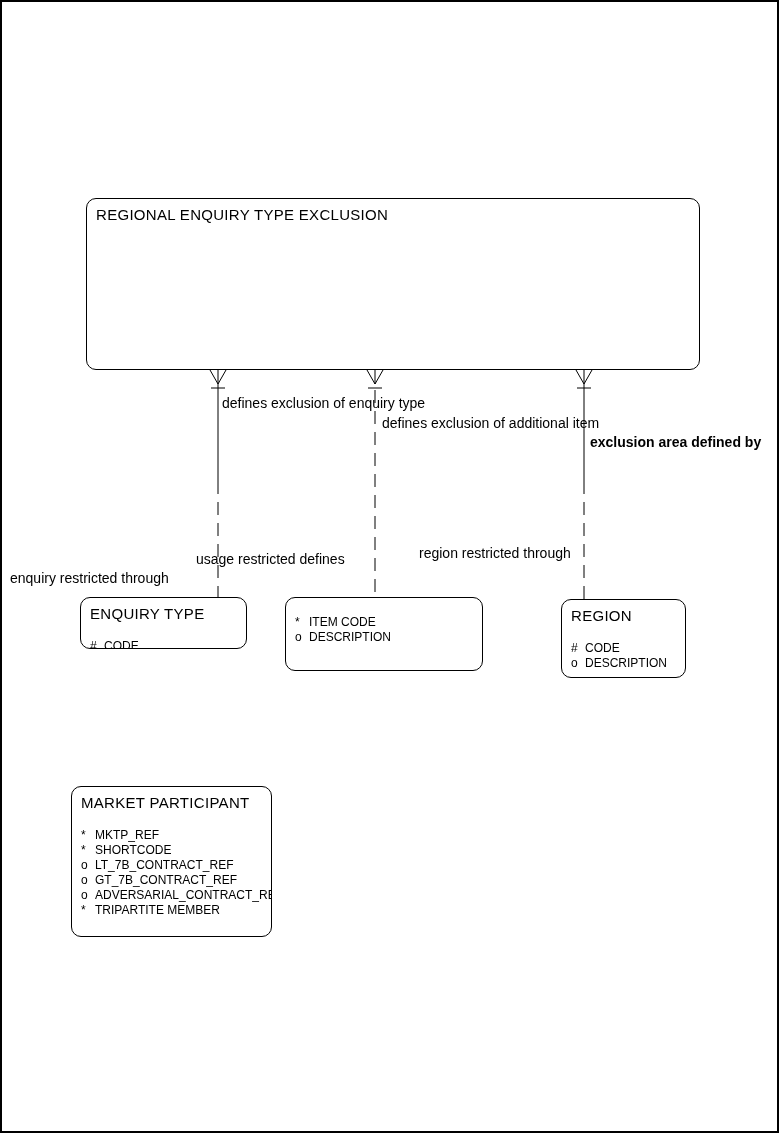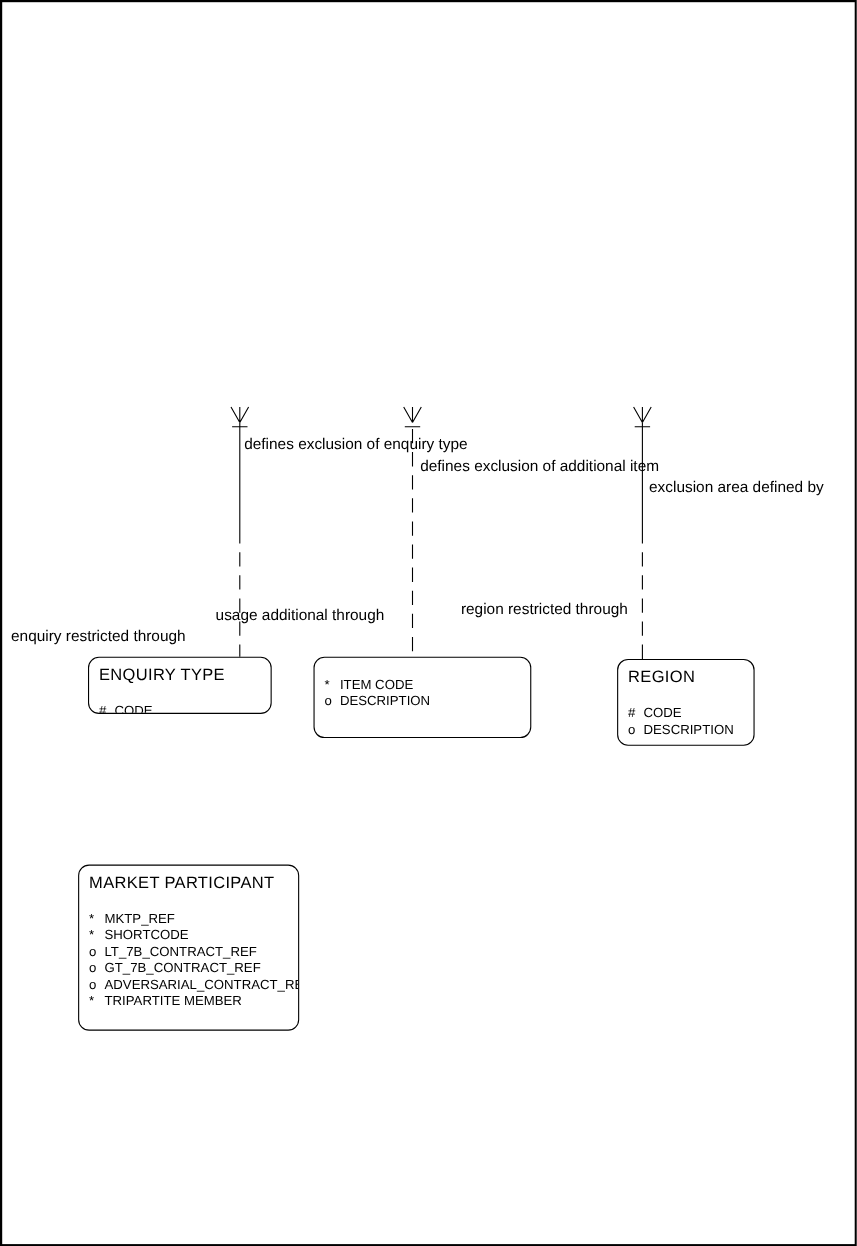--- a/index.html
+++ b/index.html
@@ -85,20 +85,23 @@
       <line x1="375" y1="390" x2="375" y2="597" stroke-dasharray="13 8"></line>
     </g>
 
     <g stroke="#000000" stroke-width="1" fill="none">
       <path d="M576 370 L584 384 M592 370 L584 384 M584 370 L584 384 M577 388 L591 388"></path>
       <line x1="584" y1="384" x2="584" y2="481"></line>
       <line x1="584" y1="481" x2="584" y2="599" stroke-dasharray="13 8"></line>
     </g>
   </svg>
 
+  <div class="entity" style="left:86px; top:198px; width:614px; height:172px;">
+    <div class="entity-title">REGIONAL ENQUIRY TYPE EXCLUSION</div>
+  </div>
 
   <div class="entity" style="left:80px; top:597px; width:167px; height:52px;">
     <div class="entity-title">ENQUIRY TYPE</div>
     <div class="attrs">
         <div class="attr-row"><span class="attr-prefix">#</span><span class="attr-name">CODE</span></div>
         <div class="attr-row"><span class="attr-prefix">o</span><span class="attr-name">DESCRIPTION</span></div>
       </div>
   </div>
 
   <div class="entity" style="left:285px; top:597px; width:198px; height:74px;">
@@ -125,22 +128,22 @@
         <div class="attr-row"><span class="attr-prefix">o</span><span class="attr-name">GT_7B_CONTRACT_REF</span></div>
         <div class="attr-row"><span class="attr-prefix">o</span><span class="attr-name">ADVERSARIAL_CONTRACT_REF</span></div>
         <div class="attr-row"><span class="attr-prefix">*</span><span class="attr-name">TRIPARTITE MEMBER</span></div>
       </div>
   </div>
 
   <div class="rel-label" style="left:222px; top:395px;">defines exclusion of enquiry type</div>
 
   <div class="rel-label" style="left:382px; top:415px;">defines exclusion of additional item</div>
 
-  <div class="rel-label" style="left:590px; top:434px;">exclusion area defined by</div>
+  <div class="rel-label" style="left:590px; top:434px;font-weight:bold;">exclusion area defined by</div>
 
   <div class="rel-label" style="left:10px; top:570px;">enquiry restricted through</div>
 
-  <div class="rel-label" style="left:196px; top:551px;">usage additional through</div>
+  <div class="rel-label" style="left:196px; top:551px;">usage restricted defines</div>
 
   <div class="rel-label" style="left:407px; top:545px;margin-left:12px;">region restricted through</div>
 
   <div class="frame"></div>
 </div>
 
 </body></html>

